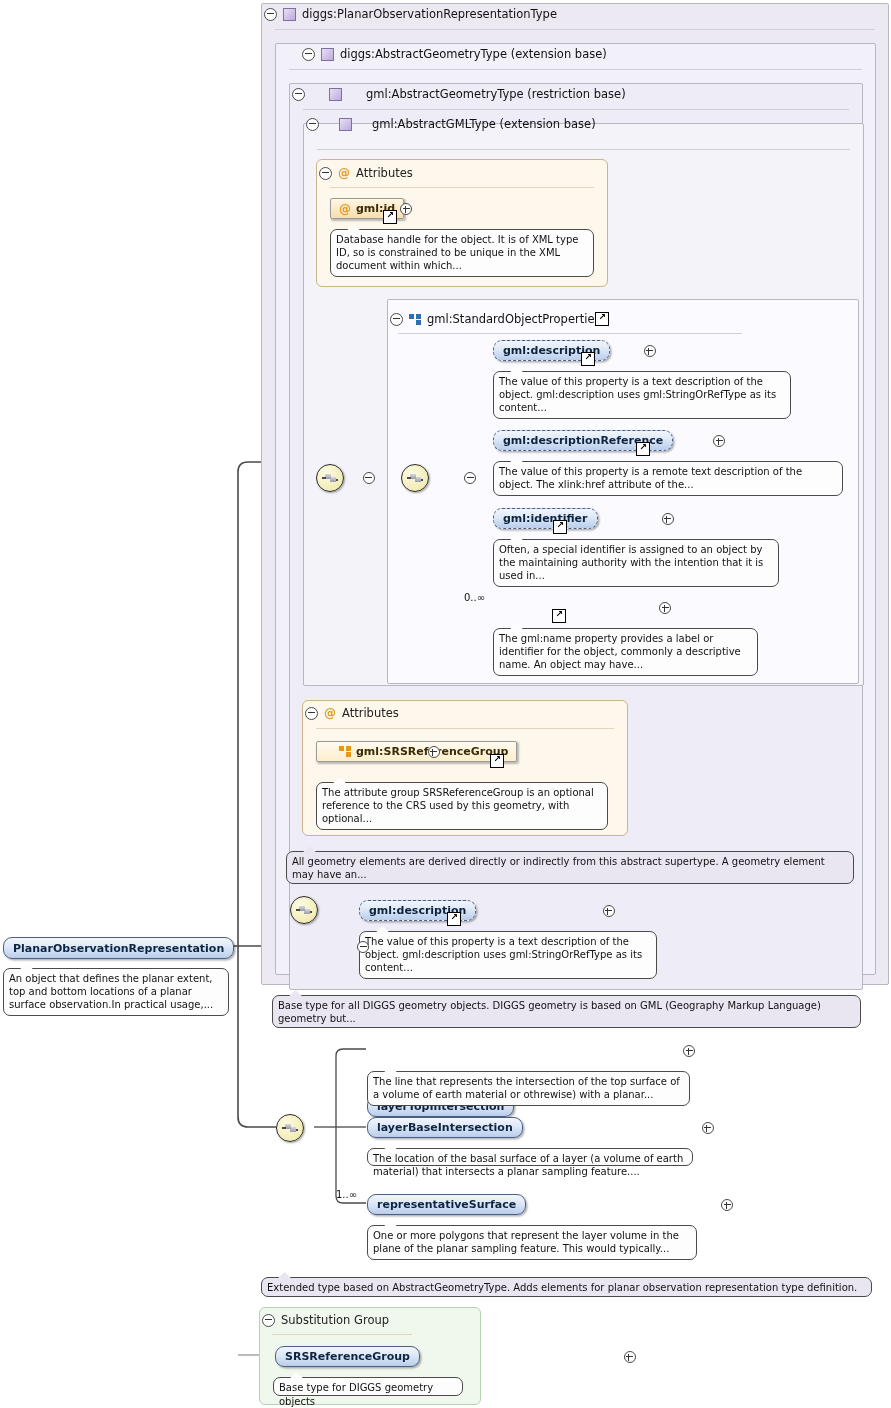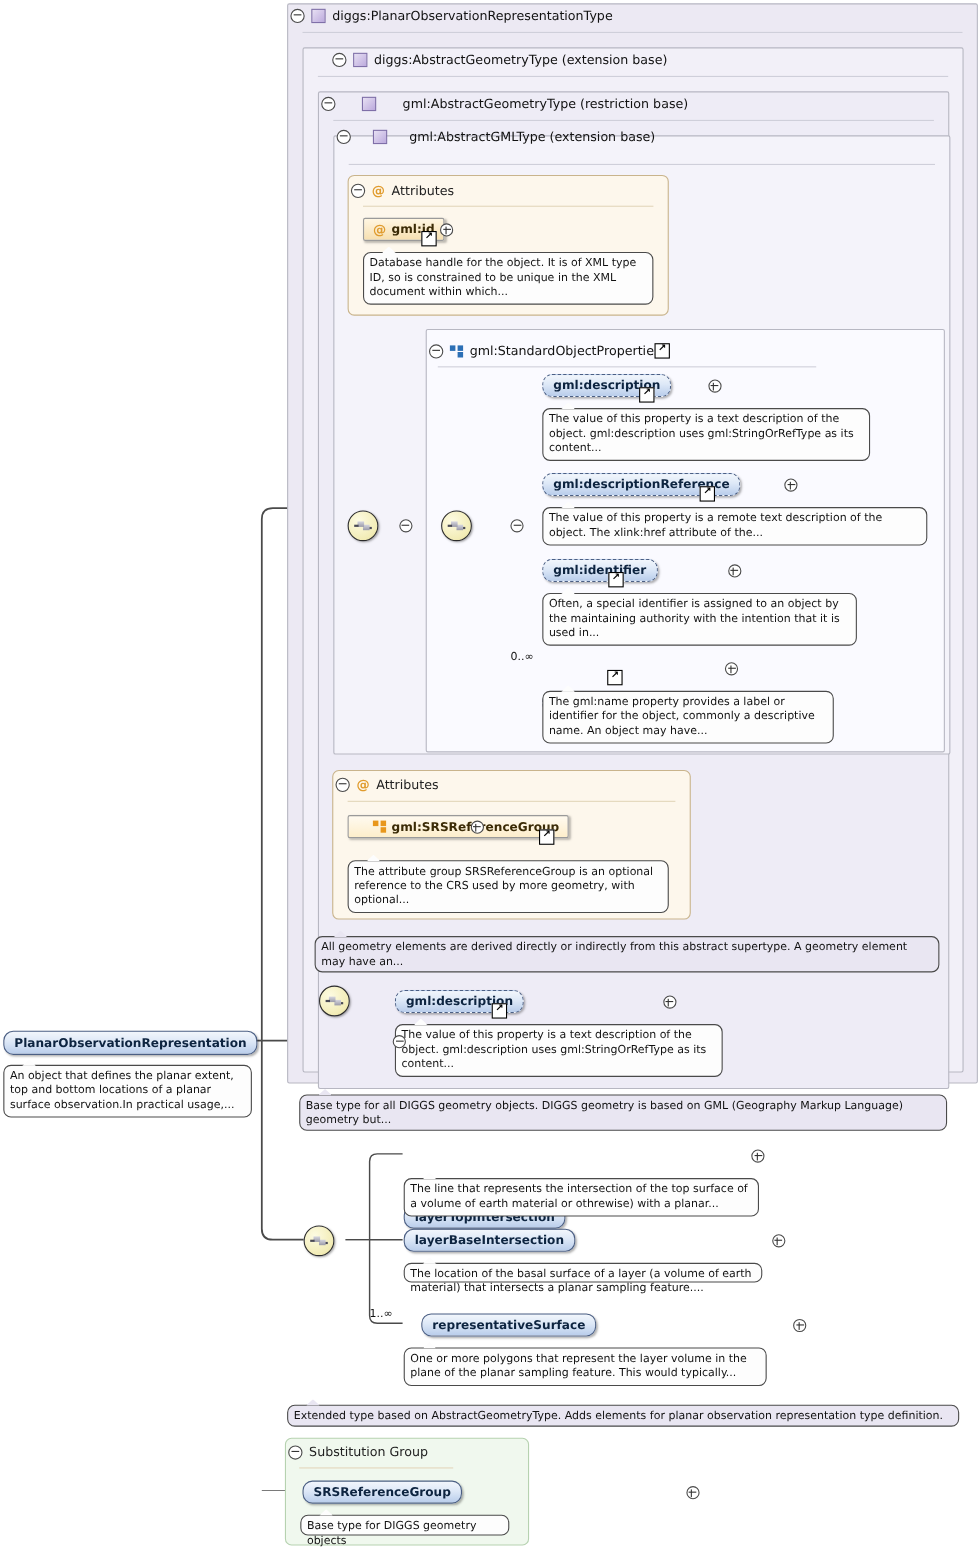--- a/index.html
+++ b/index.html
@@ -282,21 +282,21 @@
       <i></i>
       <i></i>
       <i></i>
     </span>
   <span>gml:SRSReferenceGroup</span>
 </div>
 <div class="toggle plus sm" style="left:319px;top:746px;"></div>
 <div class="gotoarrow" style="left:490px;top:754px;">
     <span>↗</span>
   </div>
-<div class="doc plain" style="left:316px;top:782px;width:292px;height:48px;">The attribute group SRSReferenceGroup is an optional reference to the CRS used by more geometry, with optional...</div>
+<div class="doc plain" style="left:316px;top:782px;width:292px;height:48px;">The attribute group SRSReferenceGroup is an optional reference to the CRS used by this geometry, with optional...</div>
 
 
 <div class="doc lav" style="left:286px;top:851px;width:568px;height:33px;">All geometry elements are derived directly or indirectly from this abstract supertype. A geometry element may have an...</div>
 
 
 <div class="seqnode" style="left:290px;top:896px;"></div>
 <div class="toggle sm" style="left:322px;top:904px;"></div>
 <div class="elem opt" style="left:359px;top:900px;">gml:description</div>
 <div class="gotoarrow" style="left:447px;top:912px;">
     <span>↗</span>
@@ -318,21 +318,21 @@
 
 <div class="elem" style="left:367px;top:1096px;">layerTopIntersection</div>
 <div class="toggle plus sm" style="left:497px;top:1045px;"></div>
 <div class="doc plain" style="left:367px;top:1071px;width:323px;height:35px;">The line that represents the intersection of the top surface of a volume of earth material or othrewise) with a planar...</div>
 
 <div class="elem" style="left:367px;top:1117px;">layerBaseIntersection</div>
 <div class="toggle plus sm" style="left:500px;top:1122px;"></div>
 <div class="doc plain" style="left:367px;top:1148px;width:326px;height:18px;">The location of the basal surface of a layer (a volume of earth material) that intersects a planar sampling feature....</div>
 
 <div class="card" style="left:336px;top:1189px;">1..∞</div>
-<div class="elem" style="left:383px;top:1194px;">representativeSurface</div>
+<div class="elem" style="left:367px;top:1194px;">representativeSurface</div>
 <div class="toggle plus sm" style="left:504px;top:1199px;"></div>
 <div class="doc plain" style="left:367px;top:1225px;width:330px;height:35px;">One or more polygons that represent the layer volume in the plane of the planar sampling feature. This would typically...</div>
 
 
 <div class="doc lav" style="left:261px;top:1277px;width:611px;height:20px;line-height:14px;">Extended type based on AbstractGeometryType. Adds elements for planar observation representation type definition.</div>
 
 
 <div class="panel green" style="left:259px;top:1307px;width:222px;height:98px;"></div>
 <div class="panel-sep" style="left:272px;top:1334px;width:140px;"></div>
 <div class="panel-hdr" style="left:262px;top:1313px;">

